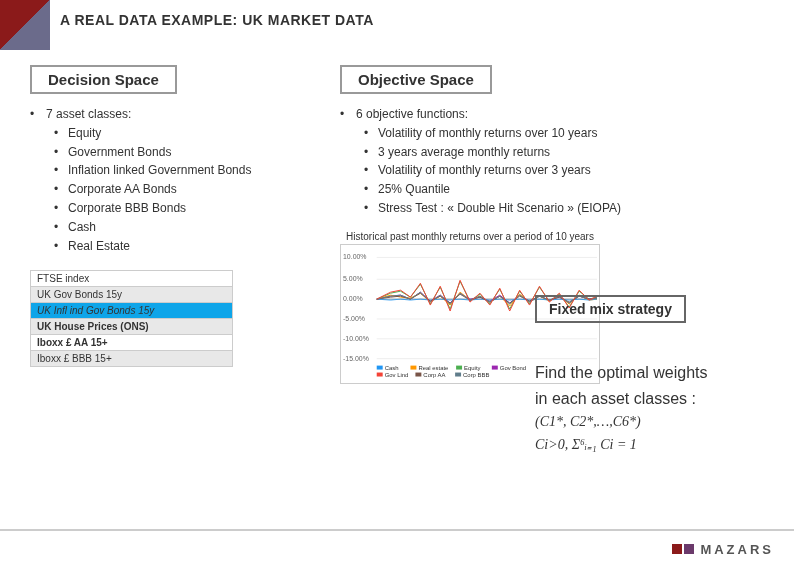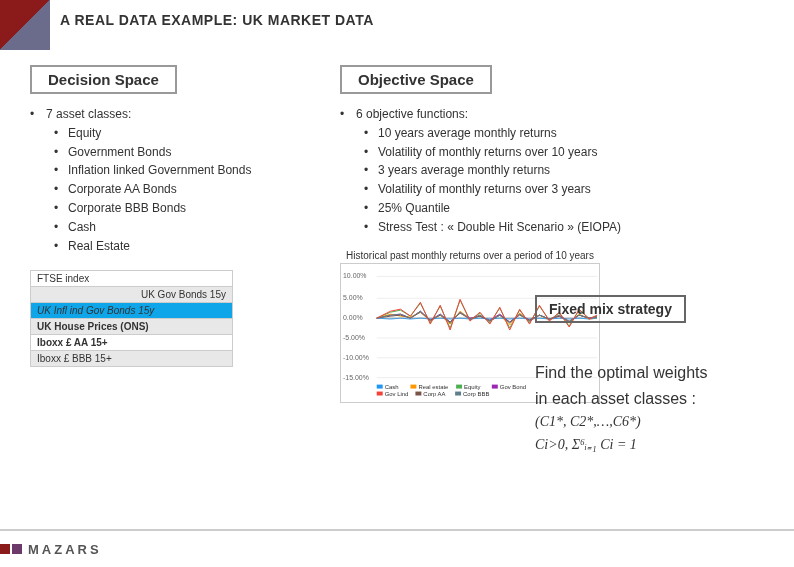--- a/index.html
+++ b/index.html
@@ -186,21 +186,21 @@
     }
 
     
     .bottom-bar {
       position: absolute;
       bottom: 0; left: 0; right: 0;
       height: 38px;
       border-top: 2px solid #ccc;
       display: flex;
       align-items: center;
-      justify-content: flex-start;
+      justify-content: flex-end;
       padding-right: 20px;
     }
 
     
     .mazars-logo {
       display: flex;
       align-items: center;
       gap: 6px;
     }
     .mazars-squares {
@@ -248,21 +248,21 @@
         </ul>
       </li>
     </ul>
 
     
     <table class="ftse-table">
       <tbody id="ftse-tbody">
           <tr>
             <td>FTSE index</td>
           </tr>
-          <tr style="background: #6d28d9; text-align: right;">
+          <tr style="background: #6d28d9;">
             <td>UK Gov Bonds 15y</td>
           </tr>
           <tr>
             <td style="font-style: italic;">UK Infl ind Gov Bonds 15y</td>
           </tr>
           <tr style="background: rgb(232, 232, 232);">
             <td style="font-weight: bold;">UK House Prices (ONS)</td>
           </tr>
           <tr>
             <td>Iboxx £ AA 15+</td>
@@ -274,21 +274,20 @@
     </table>
   </div>
 
   <div class="right-col">
     <div class="section-header">Objective Space</div>
 
     <ul class="bullet-list">
       <li>
         <span>6 objective functions:</span>
         <ul class="sub-bullet-list">
-          <li>10 years average monthly returns</li>
           <li>Volatility of monthly returns over 10 years</li>
           <li>3 years average monthly returns</li>
           <li>Volatility of monthly returns over 3 years</li>
           <li>25% Quantile</li>
           <li>Stress Test : « Double Hit  Scenario » (EIOPA)</li>
         </ul>
       </li>
     </ul>
 
     

